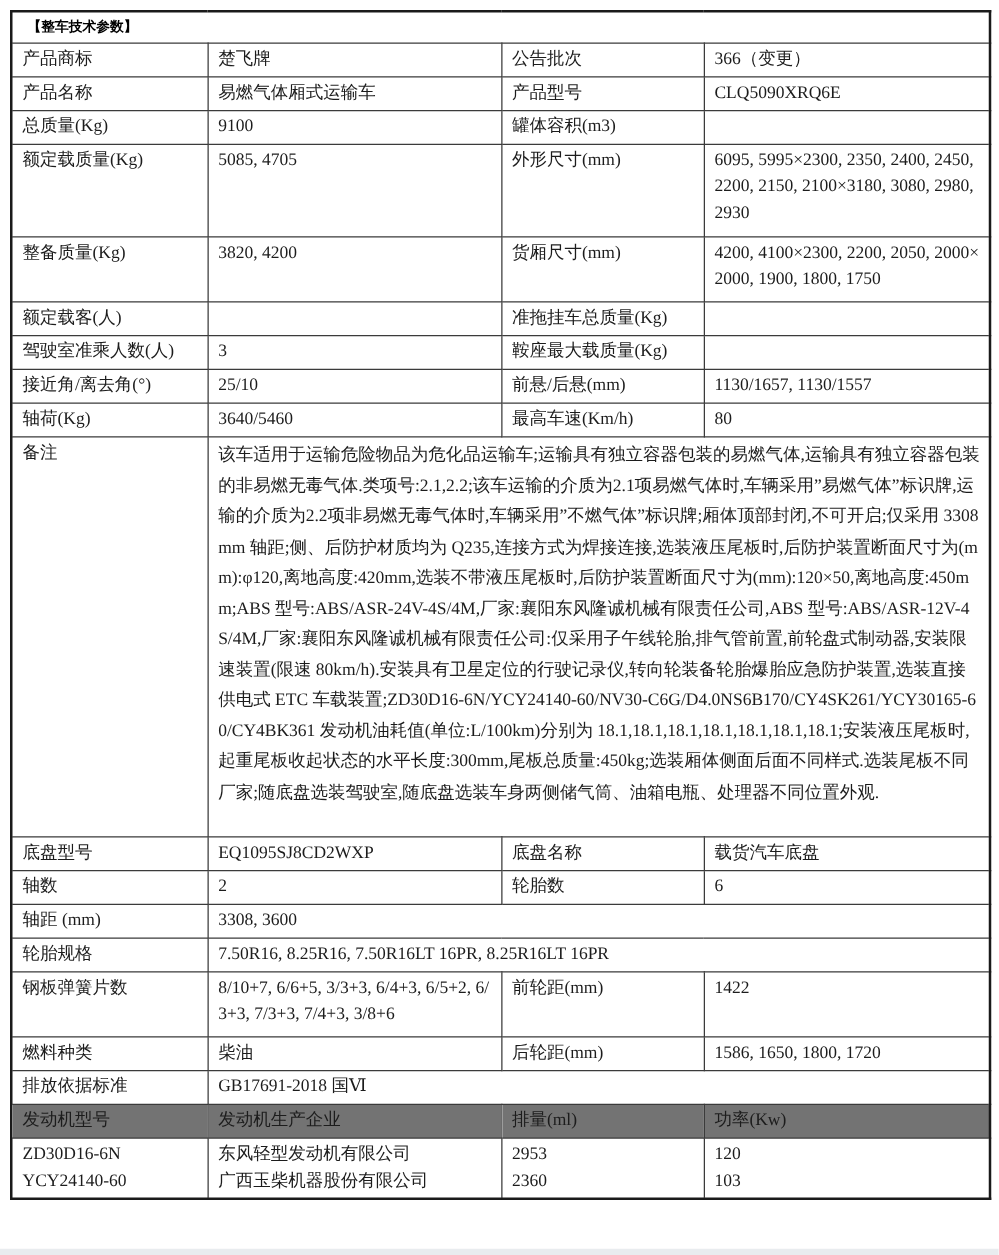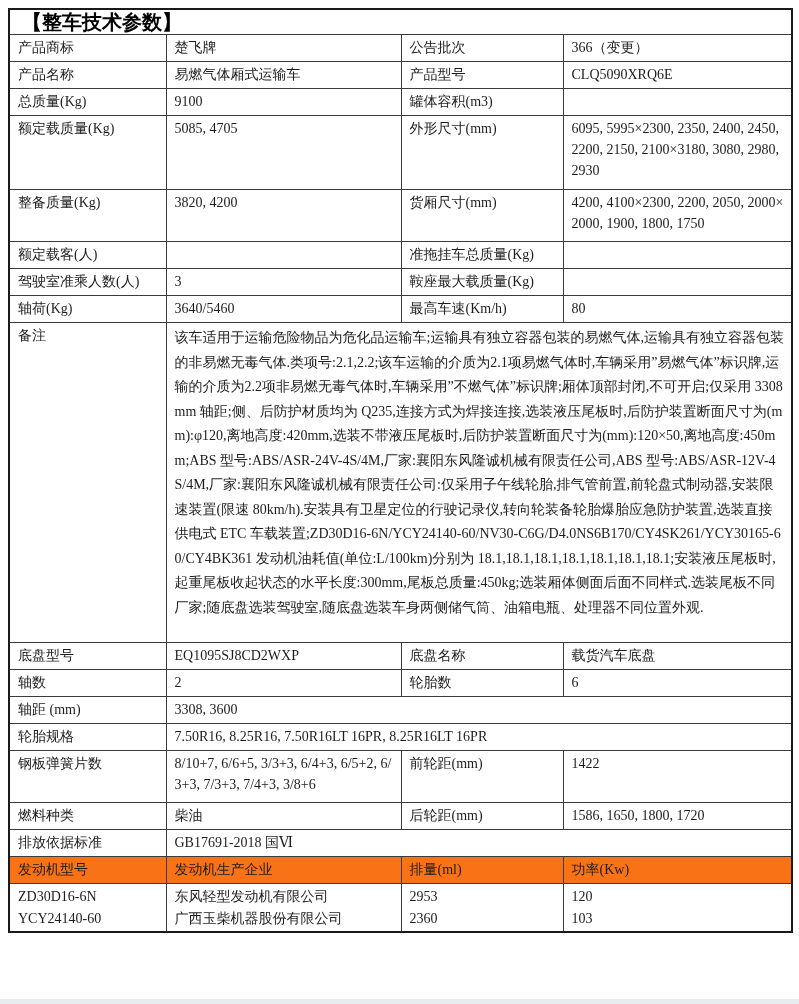--- a/index.html
+++ b/index.html
@@ -22,26 +22,26 @@
     color:#1c1c1c;
     overflow:hidden;
     word-break:break-all;
   }
   tr.h27 { height:27px;border-radius:10px; }
   tr.h40 { height:40px; }
   tr.h52 { height:52px;padding-left:18px; }
   tr.h74 { height:74px; }
   tr.hrem { height:320px; }
   td.sec-hdr {
-    font-weight:bold; font-size:20px;
+    font-weight:bold; font-size:11px;
     height:22px; line-height:22px;
     padding:1px 6px 1px 12px;
     color:#000;
   }
-  tr.eng-hdr td { background:#f97316; }
+  tr.eng-hdr td { background:#737373; }
   td.remark-cell { line-height:24.5px; padding-top:3px;margin-top:40px; }
   td .l2 { margin-top:1px; }
   .bottom-strip {
     position:absolute; left:0; bottom:0;
     width:799px; height:5px;
     background:#e9ecef;
   }
 </style>
 </head>
 <body>
@@ -94,20 +94,26 @@
         <td>额定载客(人)</td>
         <td></td>
         <td>准拖挂车总质量(Kg)</td>
         <td></td>
       </tr>
       <tr class="h27">
         <td>驾驶室准乘人数(人)</td>
         <td>3</td>
         <td>鞍座最大载质量(Kg)</td>
         <td></td>
+      </tr>
+      <tr class="h27">
+        <td>接近角/离去角(°)</td>
+        <td>25/10</td>
+        <td>前悬/后悬(mm)</td>
+        <td>1130/1657, 1130/1557</td>
       </tr>
       <tr class="h27">
         <td>轴荷(Kg)</td>
         <td>3640/5460</td>
         <td>最高车速(Km/h)</td>
         <td>80</td>
       </tr>
       <tr class="hrem">
         <td>备注</td>
         <td colspan="3" class="remark-cell">该车适用于运输危险物品为危化品运输车;运输具有独立容器包装的易燃气体,运输具有独立容器包装的非易燃无毒气体.类项号:2.1,2.2;该车运输的介质为2.1项易燃气体时,车辆采用”易燃气体”标识牌,运输的介质为2.2项非易燃无毒气体时,车辆采用”不燃气体”标识牌;厢体顶部封闭,不可开启;仅采用 3308mm 轴距;侧、后防护材质均为 Q235,连接方式为焊接连接,选装液压尾板时,后防护装置断面尺寸为(mm):φ120,离地高度:420mm,选装不带液压尾板时,后防护装置断面尺寸为(mm):120×50,离地高度:450mm;ABS 型号:ABS/ASR-24V-4S/4M,厂家:襄阳东风隆诚机械有限责任公司,ABS 型号:ABS/ASR-12V-4S/4M,厂家:襄阳东风隆诚机械有限责任公司:仅采用子午线轮胎,排气管前置,前轮盘式制动器,安装限速装置(限速 80km/h).安装具有卫星定位的行驶记录仪,转向轮装备轮胎爆胎应急防护装置,选装直接供电式 ETC 车载装置;ZD30D16-6N/YCY24140-60/NV30-C6G/D4.0NS6B170/CY4SK261/YCY30165-60/CY4BK361 发动机油耗值(单位:L/100km)分别为 18.1,18.1,18.1,18.1,18.1,18.1,18.1;安装液压尾板时,起重尾板收起状态的水平长度:300mm,尾板总质量:450kg;选装厢体侧面后面不同样式.选装尾板不同厂家;随底盘选装驾驶室,随底盘选装车身两侧储气筒、油箱电瓶、处理器不同位置外观.</td>

